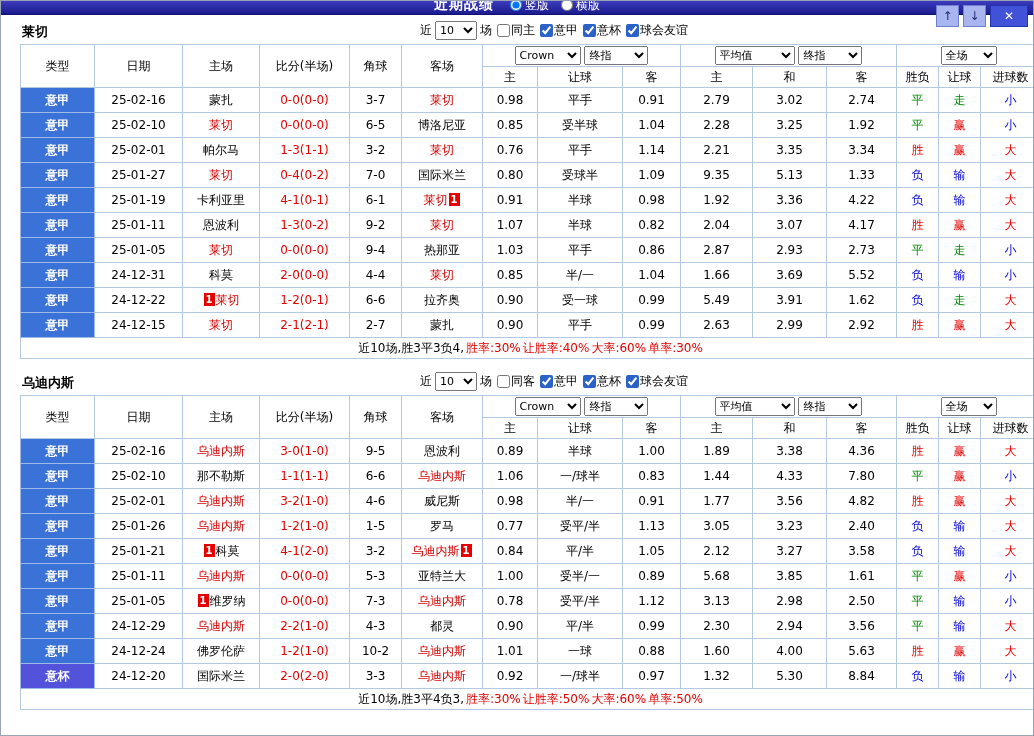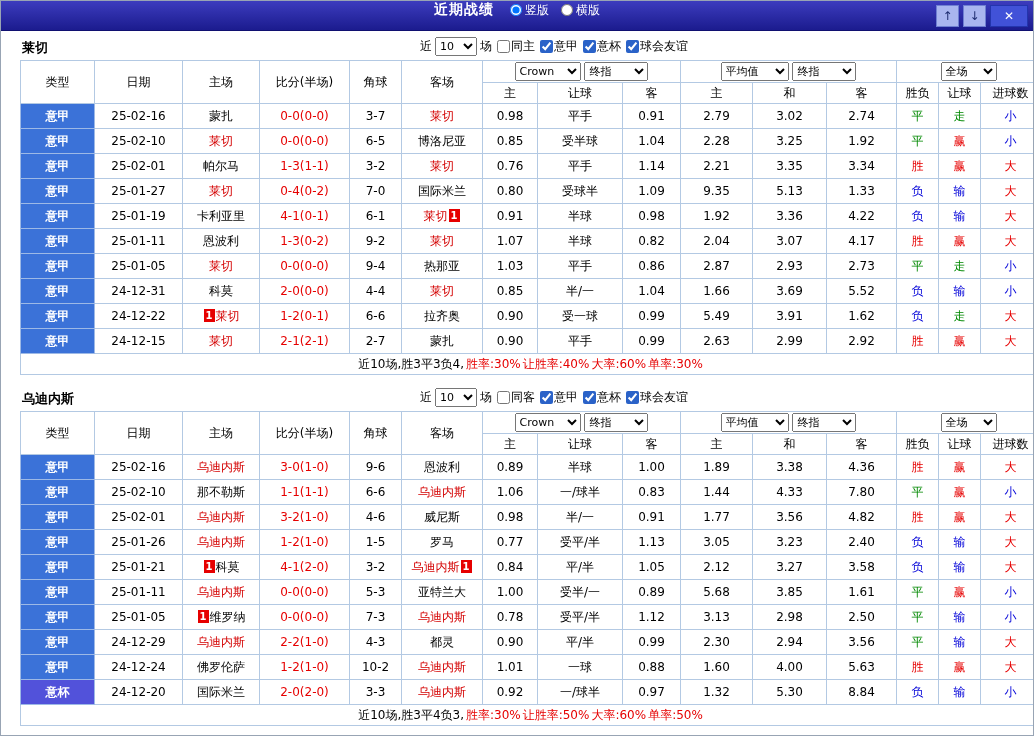--- a/index.html
+++ b/index.html
@@ -1,21 +1,21 @@
 <!DOCTYPE html>
 <html><head>
 <meta charset="utf-8">
 <style>
   * { box-sizing: border-box; margin: 0; padding: 0; }
   html,body { width:1034px; height:736px; }
   body { font-family:"DejaVu Sans", sans-serif; background:#ffffff; }
   .window { width:1034px; height:736px; background:#fff; border:1px solid #98a4b4; overflow:hidden; }
 
   
-  .titlebar { height:30px; background:linear-gradient(#3c3cbe,#1b1b8e); display:flex; align-items:flex-start; position:relative; border-bottom:1px solid #101070; }
+  .titlebar { height:14px; background:linear-gradient(#3c3cbe,#1b1b8e); display:flex; align-items:flex-end; position:relative; border-bottom:1px solid #101070; }
   .title-group { margin:0 auto; display:flex; align-items:center; gap:16px; }
   .title { color:#fff; font-weight:bold; font-size:14px; letter-spacing:1px; }
   .radios { display:flex; align-items:center; gap:12px; color:#fff; font-size:12px; }
   .radios label { display:flex; align-items:center; gap:3px; cursor:pointer; }
   .radios input { width:12px; height:12px; }
   .tb-buttons { position:absolute; right:5px; top:4px; display:flex; gap:4px; }
   .tb-btn { width:23px; height:22px; background:#a9b5ef; border:1px solid #6f7fd2; color:#1c2a6e; font-size:12px; line-height:20px; text-align:center; cursor:pointer; }
   .tb-btn.close { width:38px; background:#4152d8; border-color:#2335ae; color:#fff; font-weight:bold; }
 
   
@@ -23,21 +23,21 @@
   .panel + .panel { margin-top:12px; }
   .team-row { height:24px; position:relative; display:flex; align-items:center; }
   .team-name { font-size:13px; font-weight:bold; color:#000; padding-left:2px; }
   .filter-bar { position:absolute; left:400px; top:1px; display:flex; align-items:center; font-size:12px; color:#000; white-space:nowrap; }
   .filter-bar select { margin:0 3px; }
   .chk { display:flex; align-items:center; margin-left:5px; cursor:pointer; }
   .chk input { width:13px; height:13px; margin-right:1px; accent-color:#2a62c8; }
   select { font-size:11px; height:19px; font-family:"DejaVu Sans", sans-serif; }
   .sel-book { width:66px; }
   .sel-fin  { width:64px; }
-  .sel-avg  { width:68px; }
+  .sel-avg  { width:80px; }
   .sel-full { width:56px; }
   .sel-cnt  { width:42px; }
 
   
   table { border-collapse:collapse; table-layout:fixed; width:1020px; border:1px solid #7d9ecb; }
   th, td { border:1px solid #b3c9e3; text-align:center; font-size:12px; font-weight:normal; white-space:nowrap; overflow:hidden; color:#000; background:#fff; }
   thead tr.grp-row th { height:22px; }
   thead tr.sub-row th { height:21px; }
   tbody td { height:25px; }
   td.type { background:#3b72d8; color:#fff; font-weight:bold; border-color:#9db9e6; }
@@ -386,21 +386,21 @@
           <th>让球</th>
           <th>进球数</th>
         </tr>
       </thead>
       <tbody>
           <tr>
             <td class="type">意甲</td>
             <td>25-02-16</td>
             <td><span class="focus">乌迪内斯</span></td>
             <td class="score">3-0(1-0)</td>
-            <td>9-6</td>
+            <td>9-5</td>
             <td><span>恩波利</span></td>
             <td>0.89</td>
             <td>半球</td>
             <td>1.00</td>
             <td>1.89</td>
             <td>3.38</td>
             <td>4.36</td>
             <td class="res-red">胜</td>
             <td class="res-red">赢</td>
             <td class="res-red">大</td>

